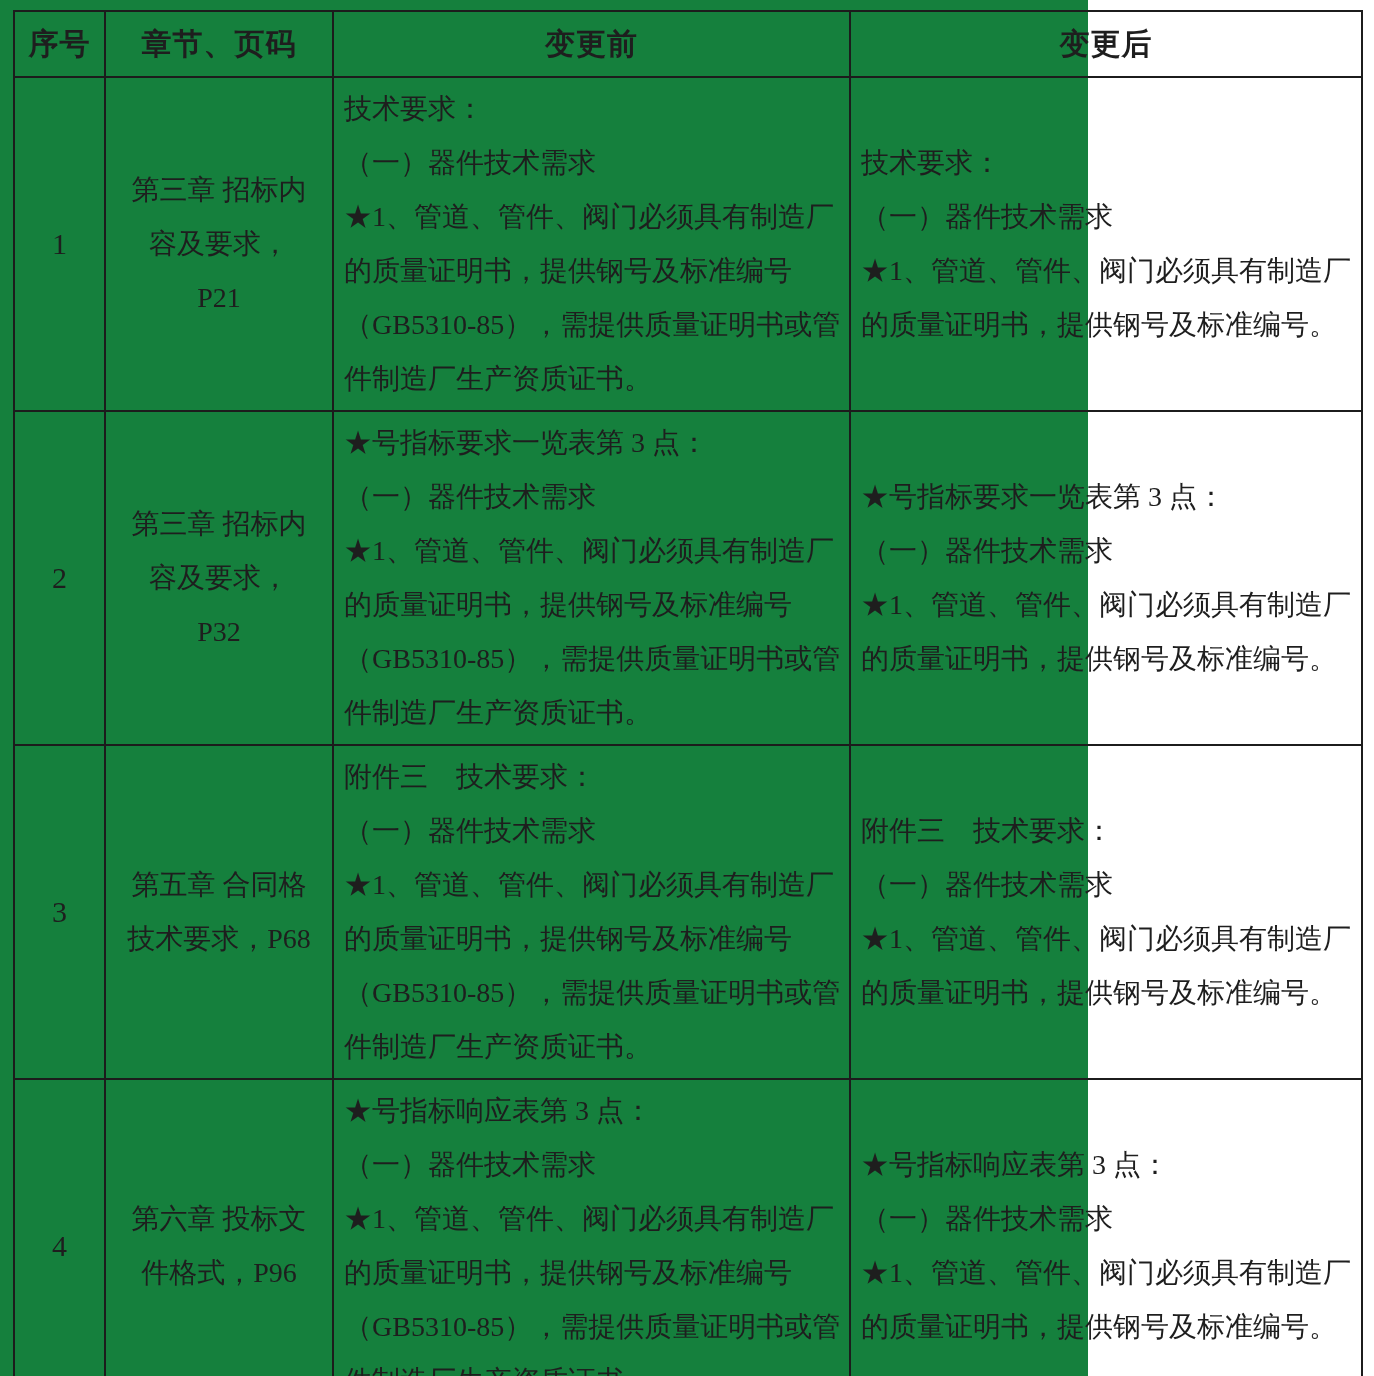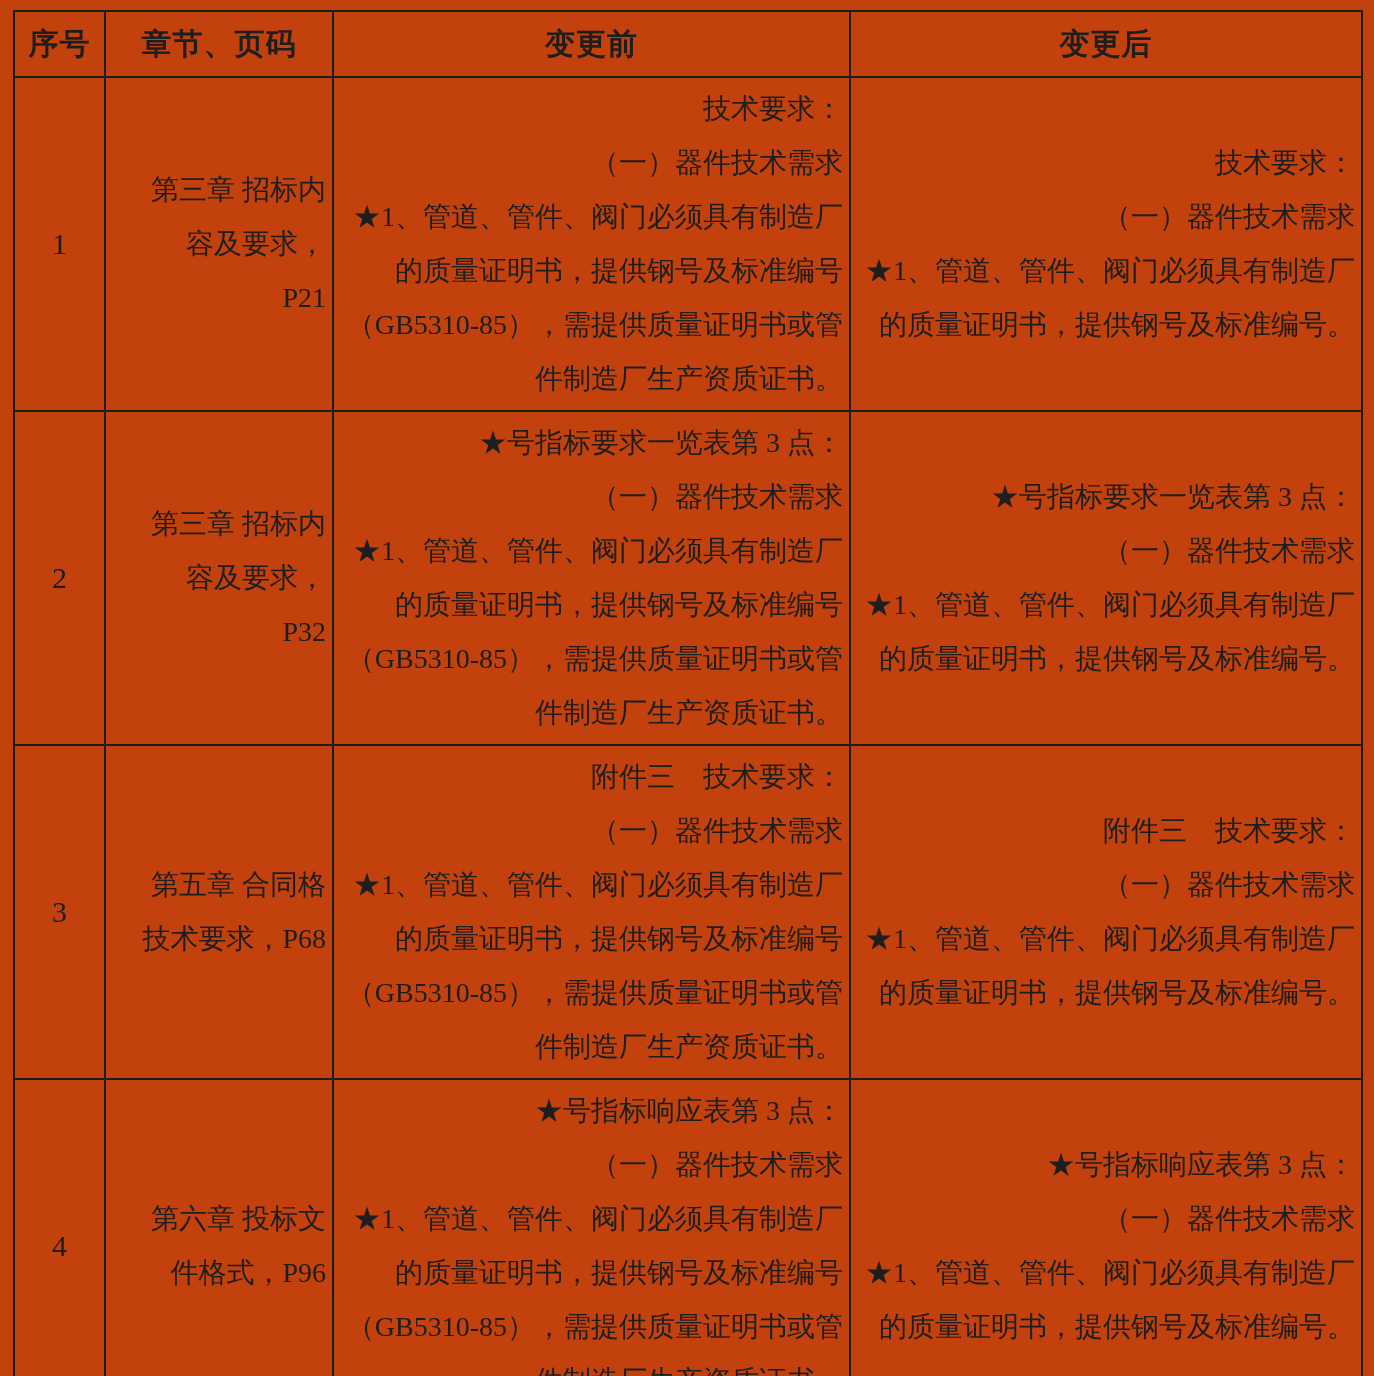--- a/index.html
+++ b/index.html
@@ -2,21 +2,21 @@
 <html><head>
 <meta charset="utf-8">
 <style>
   html, body { margin: 0; padding: 0; }
   body {
     width: 1374px; height: 1376px;
     background: #ffffff;
     font-family: "Liberation Serif", serif;
     color: #1e1e1e;
   }
-  .page { position: relative; width: 1374px; height: 1376px; background: #c2410c; text-decoration: underline; }
+  .page { position: relative; width: 1088px; height: 1376px; background: #15803d; text-decoration: underline; }
   table.change-table {
     position: absolute; left: 13px; top: 10px;
     width: 1348px;
     border-collapse: collapse; table-layout: fixed;
   }
   .change-table th, .change-table td {
     border: 2px solid #1c1c1c;
     padding: 0;
     vertical-align: middle;
     overflow: hidden;
@@ -25,25 +25,25 @@
   .change-table th {
     font-size: 30px; font-weight: 600; text-align: center;
     letter-spacing: 1px;
   }
   tr.r1 { height: 322px; }
   tr.r2 { height: 321px; }
   tr.r3 { height: 319px; }
   tr.r4 { height: 318px; }
   td.num { text-align: center; font-size: 30px; }
   td.chapter { padding: 0 6px; }
-  td.chapter .line { }
+  td.chapter .line { text-align: center; }
   td.before, td.after { padding: 4px 6px 4px 10px; }
   .line {
     font-size: 28px; line-height: 54px;
-    text-align: right; white-space: nowrap;
+    text-align: left; white-space: nowrap;
   }
 </style>
 </head>
 <body>
 
 <div class="page">
   <table class="change-table">
     <colgroup>
       <col style="width:91px">
       <col style="width:228px">

